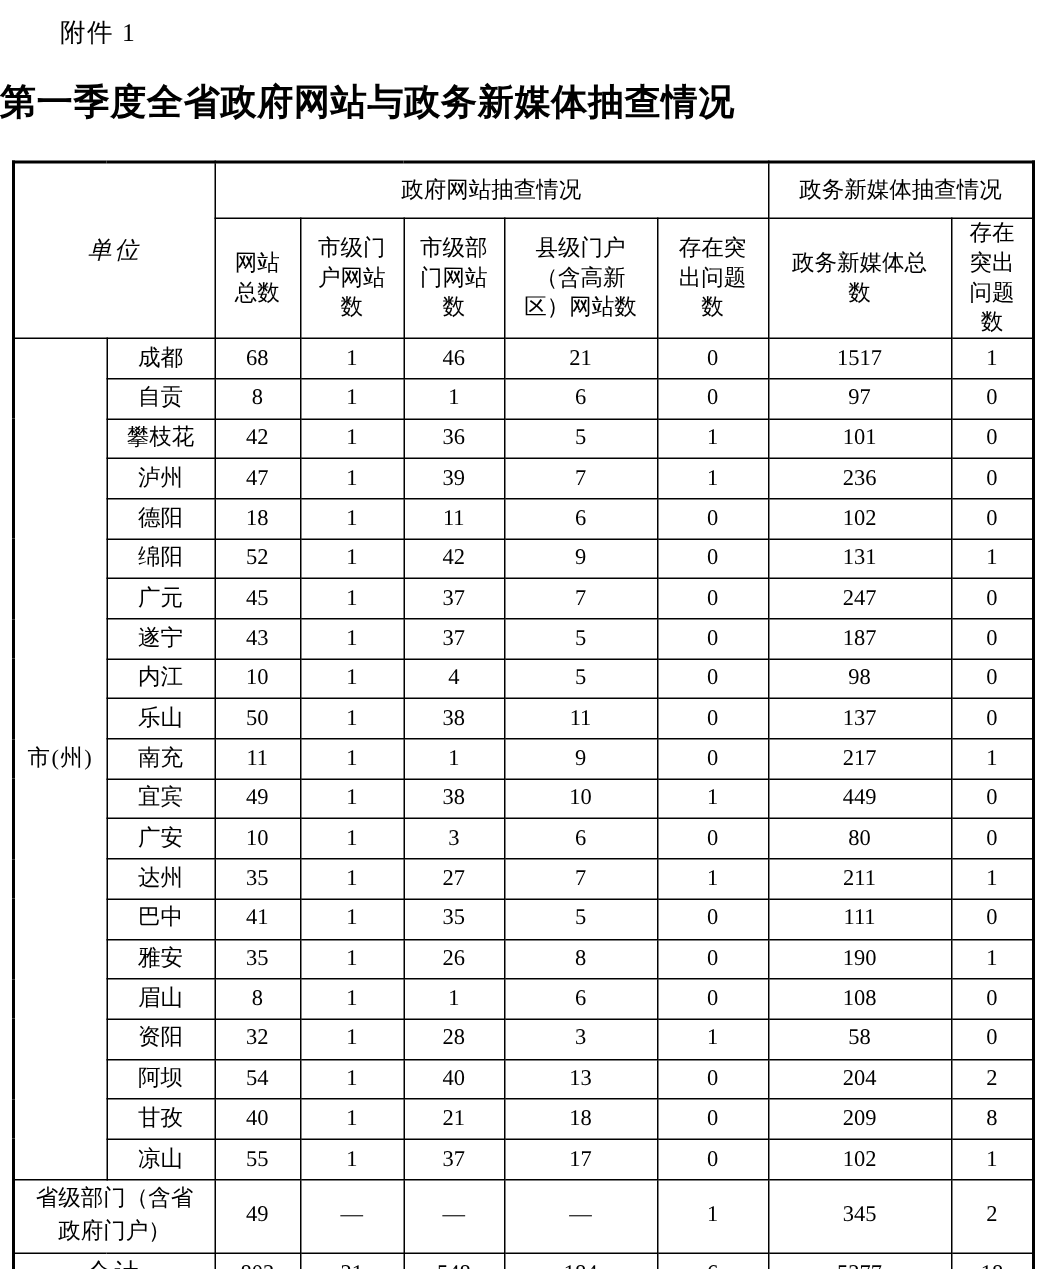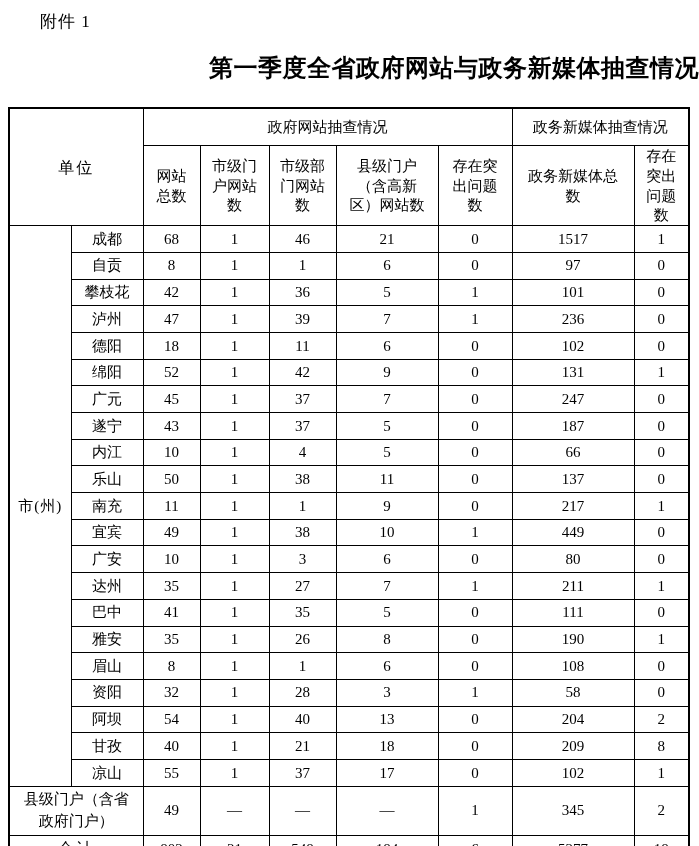--- a/index.html
+++ b/index.html
@@ -22,21 +22,21 @@
     top: 10px;
     font-size: 17px;
     letter-spacing: 1px;
   }
   .doc-title {
     position: absolute;
     left: 0;
     top: 52px;
     width: 100%;
     margin: 0;
-    text-align: right;
+    text-align: left;
     font-size: 24px;
     font-weight: bold;
     letter-spacing: 0.5px;
     font-family: "Liberation Serif", serif;
   }
   table.inspection {
     position: absolute;
     left: 8px;
     top: 107px;
     width: 680px;
@@ -55,20 +55,21 @@
   thead th {
     font-family: "Liberation Sans", sans-serif;
     font-weight: normal;
     font-size: 15px;
     line-height: 1.32;
     white-space: pre-line;
   }
   th.unit-cell {
     font-size: 16px;
     letter-spacing: 2px;
+    font-style: italic;
   }
   tr.group-row th { height: 36px; margin-top: 47px; }
   tr.sub-row th { height: 78px; }
   tbody td {
     font-size: 15px;
     line-height: 1.1;
   }
   tr.city-row td { height: 25.7px; }
   td.group-label {
     font-size: 15px;
@@ -219,21 +220,21 @@
           <td>187</td>
           <td>0</td>
         </tr>
         <tr class="city-row">
           <td class="city-name">内江</td>
           <td>10</td>
           <td>1</td>
           <td>4</td>
           <td>5</td>
           <td>0</td>
-          <td>66</td>
+          <td>98</td>
           <td>0</td>
         </tr>
         <tr class="city-row">
           <td class="city-name">乐山</td>
           <td>50</td>
           <td>1</td>
           <td>38</td>
           <td>11</td>
           <td>0</td>
           <td>137</td>
@@ -343,21 +344,21 @@
           <td class="city-name">凉山</td>
           <td>55</td>
           <td>1</td>
           <td>37</td>
           <td>17</td>
           <td>0</td>
           <td>102</td>
           <td>1</td>
         </tr>
         <tr class="province-row">
-          <td class="province-label" colspan="2">县级门户（含省
+          <td class="province-label" colspan="2">省级部门（含省
 政府门户）</td>
           <td>49</td>
           <td>—</td>
           <td>—</td>
           <td>—</td>
           <td>1</td>
           <td>345</td>
           <td>2</td>
         </tr>
         <tr class="total-row">

